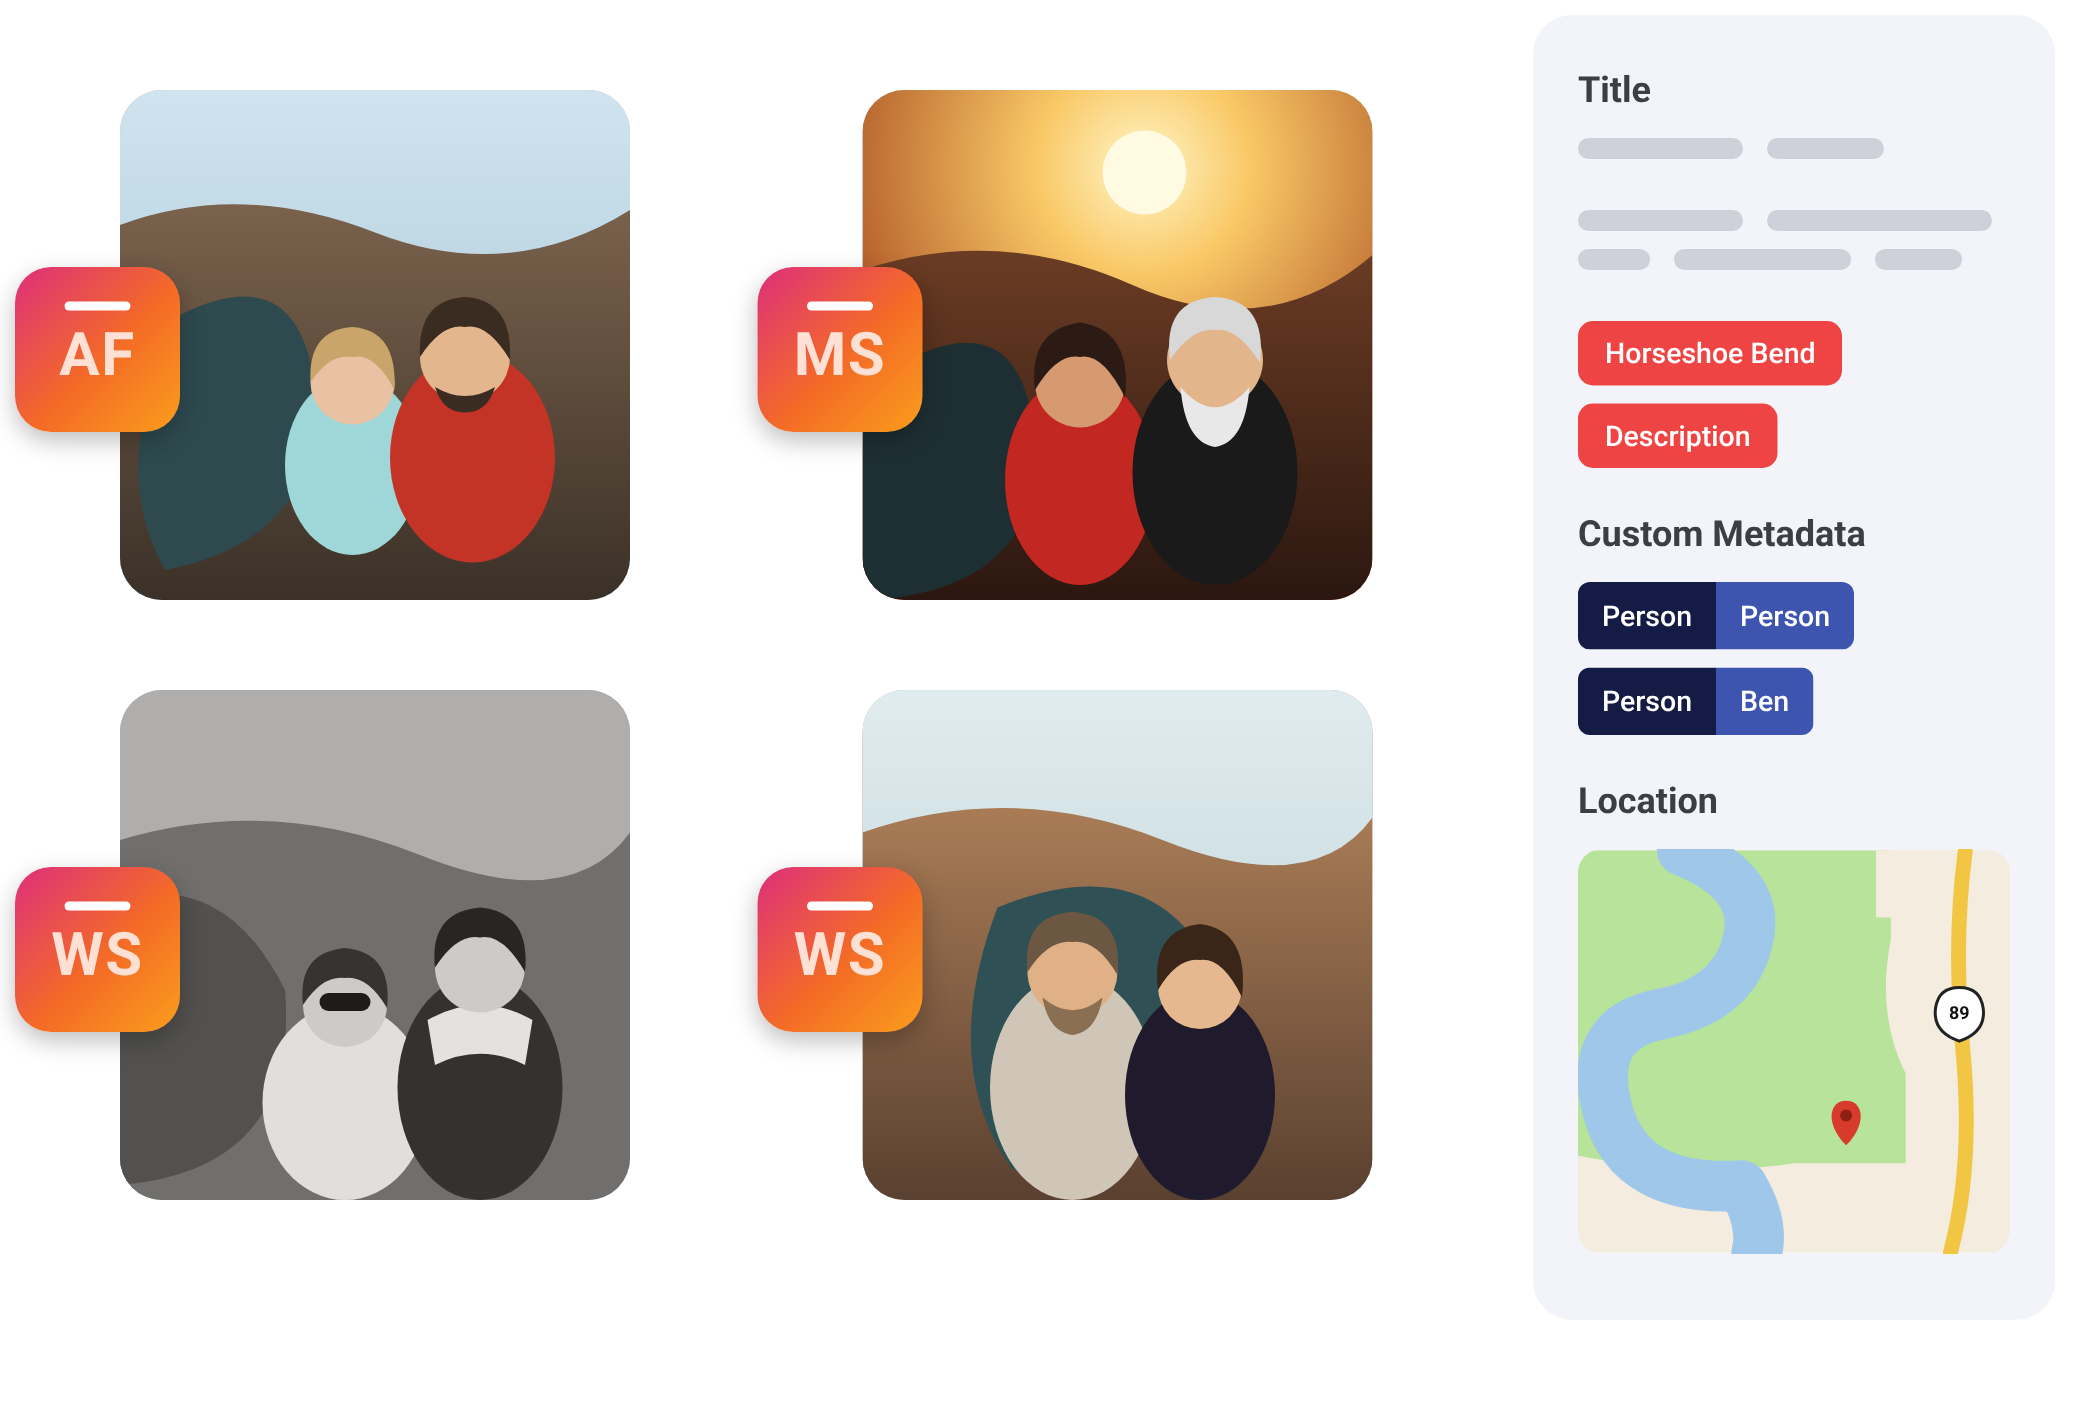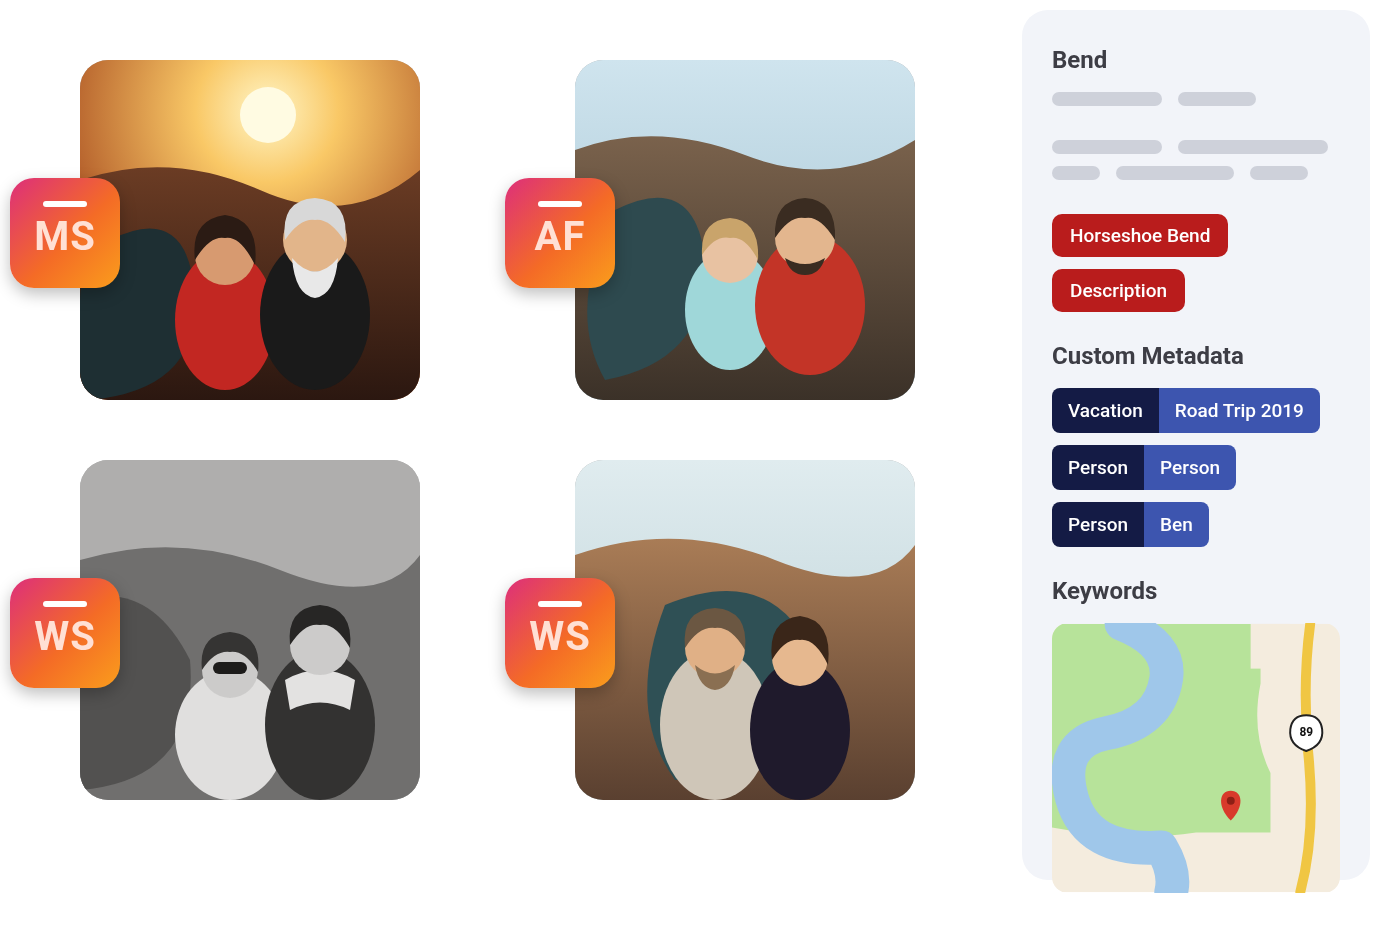--- a/index.html
+++ b/index.html
@@ -101,21 +101,21 @@
     background: #ced1da;
   }
 
   .keywords-row {
     display: flex;
     gap: 12px;
     flex-wrap: wrap;
     margin-bottom: 30px;
   }
   .kw-chip {
-    background: #b91c1c;
+    background: #ef4444;
     color: #fff;
     font-size: 19px;
     font-weight: 500;
     padding: 10px 18px;
     border-radius: 10px;
   }
 
   .meta-rows { display: flex; flex-direction: column; gap: 12px; margin-bottom: 30px; align-items: flex-start; }
   .meta-chip {
     display: inline-flex;
@@ -142,20 +142,53 @@
     overflow: hidden;
     position: relative;
   }
   .map-box svg { display:block; }
 
 </style>
 </head>
 <body>
 
 <div class="gallery">
+
+  <div class="thumb-wrap">
+    <div class="thumb">
+      <svg viewBox="0 0 340 340" width="340" height="340">
+        <defs>
+          <linearGradient id="sky1" x1="0" y1="0" x2="0" y2="1">
+            <stop offset="0" stop-color="#cfe4ee"></stop>
+            <stop offset="1" stop-color="#9fc0cf"></stop>
+          </linearGradient>
+          <linearGradient id="rock1" x1="0" y1="0" x2="0" y2="1">
+            <stop offset="0" stop-color="#7a624c"></stop>
+            <stop offset="1" stop-color="#3b3128"></stop>
+          </linearGradient>
+        </defs>
+        <rect width="340" height="340" fill="url(#sky1)"></rect>
+        <path d="M0 90 Q80 60 170 95 T340 80 V340 H0 Z" fill="url(#rock1)"></path>
+        <path d="M40 150 Q120 110 130 200 Q135 300 30 320 Q-10 250 40 150 Z" fill="#2e4a4f"></path>
+
+        <ellipse cx="155" cy="250" rx="45" ry="60" fill="#9fd7d9"></ellipse>
+        <circle cx="155" cy="195" r="28" fill="#e8c2a2"></circle>
+        <path d="M127 195 Q125 160 155 158 Q185 160 183 200 Q170 175 155 178 Q140 175 127 195 Z" fill="#c9a46b"></path>
+
+        <ellipse cx="235" cy="245" rx="55" ry="70" fill="#c33427"></ellipse>
+        <circle cx="230" cy="178" r="30" fill="#e3b68e"></circle>
+        <path d="M200 178 Q198 140 230 138 Q262 140 260 180 Q245 155 230 158 Q215 155 200 178 Z" fill="#3a2c21"></path>
+        <path d="M210 198 Q230 210 250 198 Q245 215 230 215 Q215 215 210 198Z" fill="#3a2c21"></path>
+      </svg>
+    </div>
+    <div class="badge">
+      <div class="bar"></div>
+      <div class="txt">AF</div>
+    </div>
+  </div>
 
   <div class="thumb-wrap">
     <div class="thumb">
       <svg viewBox="0 0 340 340" width="340" height="340">
         <defs>
           <radialGradient id="sun2" cx="0.55" cy="0.15" r="0.6">
             <stop offset="0" stop-color="#fff6c8"></stop>
             <stop offset="0.35" stop-color="#f9c866"></stop>
             <stop offset="1" stop-color="#b35d2a"></stop>
           </radialGradient>
@@ -181,53 +214,20 @@
     </div>
     <div class="badge">
       <div class="bar"></div>
       <div class="txt">MS</div>
     </div>
   </div>
 
   <div class="thumb-wrap">
     <div class="thumb">
       <svg viewBox="0 0 340 340" width="340" height="340">
-        <defs>
-          <linearGradient id="sky1" x1="0" y1="0" x2="0" y2="1">
-            <stop offset="0" stop-color="#cfe4ee"></stop>
-            <stop offset="1" stop-color="#9fc0cf"></stop>
-          </linearGradient>
-          <linearGradient id="rock1" x1="0" y1="0" x2="0" y2="1">
-            <stop offset="0" stop-color="#7a624c"></stop>
-            <stop offset="1" stop-color="#3b3128"></stop>
-          </linearGradient>
-        </defs>
-        <rect width="340" height="340" fill="url(#sky1)"></rect>
-        <path d="M0 90 Q80 60 170 95 T340 80 V340 H0 Z" fill="url(#rock1)"></path>
-        <path d="M40 150 Q120 110 130 200 Q135 300 30 320 Q-10 250 40 150 Z" fill="#2e4a4f"></path>
-
-        <ellipse cx="155" cy="250" rx="45" ry="60" fill="#9fd7d9"></ellipse>
-        <circle cx="155" cy="195" r="28" fill="#e8c2a2"></circle>
-        <path d="M127 195 Q125 160 155 158 Q185 160 183 200 Q170 175 155 178 Q140 175 127 195 Z" fill="#c9a46b"></path>
-
-        <ellipse cx="235" cy="245" rx="55" ry="70" fill="#c33427"></ellipse>
-        <circle cx="230" cy="178" r="30" fill="#e3b68e"></circle>
-        <path d="M200 178 Q198 140 230 138 Q262 140 260 180 Q245 155 230 158 Q215 155 200 178 Z" fill="#3a2c21"></path>
-        <path d="M210 198 Q230 210 250 198 Q245 215 230 215 Q215 215 210 198Z" fill="#3a2c21"></path>
-      </svg>
-    </div>
-    <div class="badge">
-      <div class="bar"></div>
-      <div class="txt">AF</div>
-    </div>
-  </div>
-
-  <div class="thumb-wrap">
-    <div class="thumb">
-      <svg viewBox="0 0 340 340" width="340" height="340">
         <rect width="340" height="340" fill="#b7b7b7"></rect>
         <path d="M0 100 Q100 70 200 110 T340 95 V340 H0 Z" fill="#6f6f6f"></path>
         <path d="M0 140 Q70 120 110 200 Q120 320 0 330 Z" fill="#4d4d4d"></path>
 
         <ellipse cx="150" cy="275" rx="55" ry="65" fill="#eeeeee"></ellipse>
         <circle cx="150" cy="210" r="28" fill="#d8d8d8"></circle>
         <path d="M122 210 Q118 175 150 172 Q182 175 178 212 Q165 190 150 192 Q135 190 122 210Z" fill="#2c2c2c"></path>
         <rect x="133" y="202" width="34" height="12" rx="6" fill="#111"></rect>
 
         <ellipse cx="240" cy="265" rx="55" ry="75" fill="#2a2a2a"></ellipse>
@@ -274,21 +274,21 @@
     <div class="badge">
       <div class="bar"></div>
       <div class="txt">WS</div>
     </div>
   </div>
 
 </div>
 
 <div class="sidebar">
 
-  <div class="section-label">Bend</div>
+  <div class="section-label">Title</div>
   <div class="placeholder-row">
     <div class="ph" style="width:110px"></div>
     <div class="ph" style="width:78px"></div>
   </div>
 
   <div style="height:22px"></div>
 
   <div class="placeholder-row">
     <div class="ph" style="width:110px"></div>
     <div class="ph" style="width:150px"></div>
@@ -302,34 +302,30 @@
   <div style="height:22px"></div>
 
   <div class="keywords-row">
     <div class="kw-chip">Horseshoe Bend</div>
     <div class="kw-chip">Description</div>
   </div>
 
   <div class="section-label">Custom Metadata</div>
   <div class="meta-rows">
     <div class="meta-chip">
-      <span class="k">Vacation</span>
-      <span class="v">Road Trip 2019</span>
-    </div>
-    <div class="meta-chip">
       <span class="k">Person</span>
       <span class="v">Person</span>
     </div>
     <div class="meta-chip">
       <span class="k">Person</span>
       <span class="v">Ben</span>
     </div>
   </div>
 
-  <div class="section-label">Keywords</div>
+  <div class="section-label">Location</div>
   <div class="map-box">
     <svg viewBox="0 0 290 270" width="100%" height="100%">
 
       <rect width="290" height="270" fill="#f4ecde"></rect>
 
       <path d="M0 0 H210 V60 Q200 110 220 150 V210 H145 Q80 220 0 205 Z" fill="#b7e39a"></path>
       <rect x="200" y="0" width="40" height="45" fill="#f4ecde"></rect>
 
       <path d="M70 0 Q120 20 115 55 Q108 100 55 110 Q5 120 20 175 Q35 230 110 225 Q125 250 120 270" fill="none" stroke="#9fc7ea" stroke-width="34" stroke-linecap="round" stroke-linejoin="round"></path>
 

